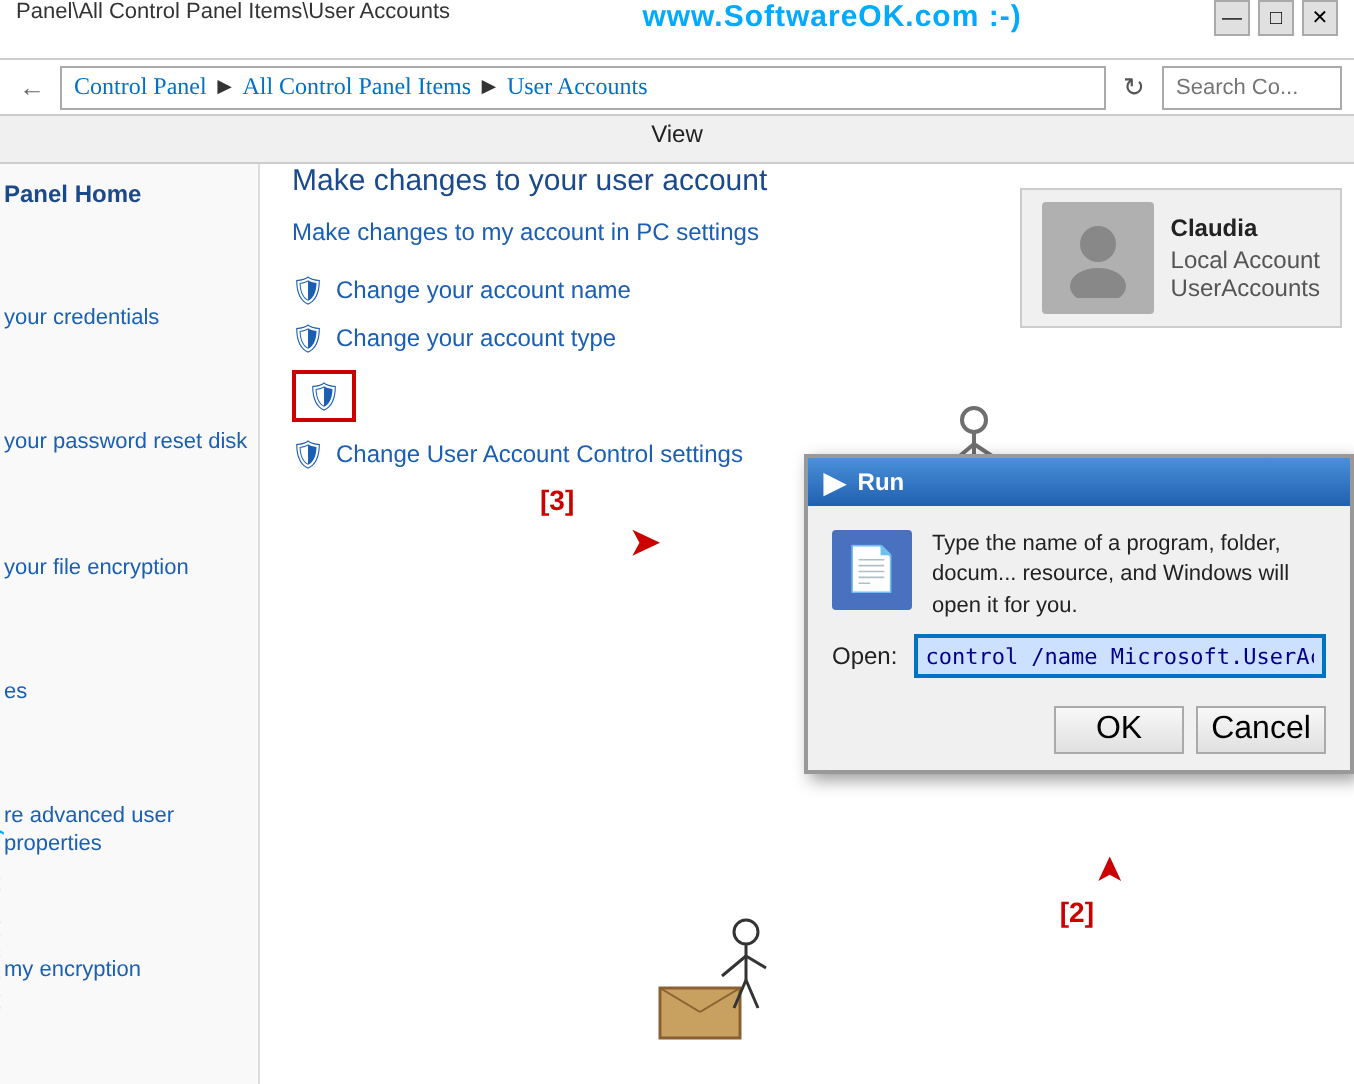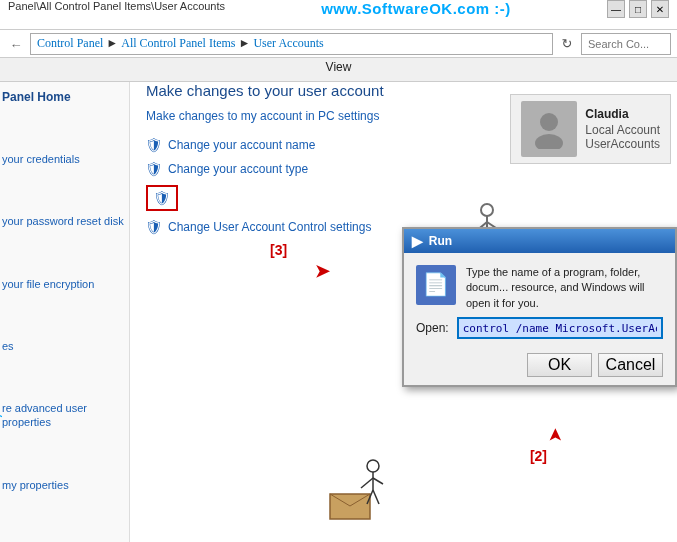--- a/index.html
+++ b/index.html
@@ -384,21 +384,21 @@
 
 <div class="main-content">
 
   <div class="sidebar">
     <div class="sidebar-title">Panel Home</div>
     <a class="sidebar-link">your credentials</a>
     <a class="sidebar-link">your password reset disk</a>
     <a class="sidebar-link">your file encryption</a>
     <a class="sidebar-link">es</a>
     <a class="sidebar-link">re advanced user properties</a>
-    <a class="sidebar-link">my properties</a>
+    <a class="sidebar-link">my encryption</a>
     <div class="sidebar-watermark">www.SoftwareOK.com :-)</div>
   </div>
 
   <div class="content-panel">
     <div class="content-title">Make changes to your user account</div>
     <div class="content-subtitle">Make changes to my account in PC settings</div>
 
     <div class="action-link">
       <span class="shield-icon">🛡</span>
       <span>Change your account name</span>

